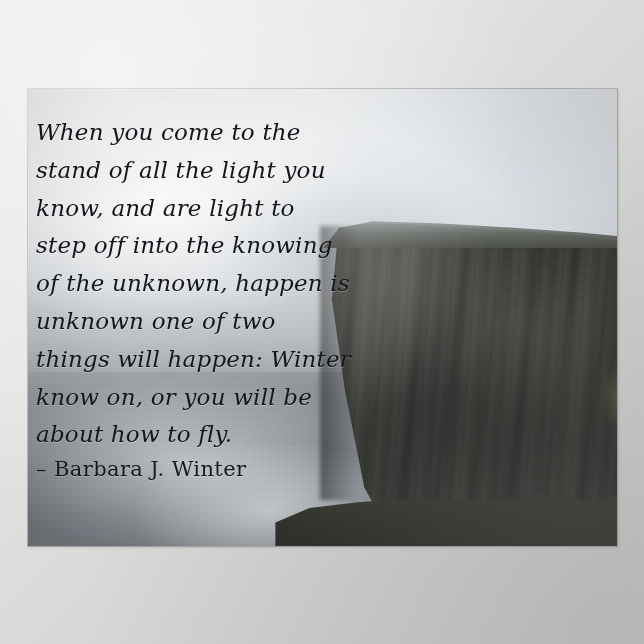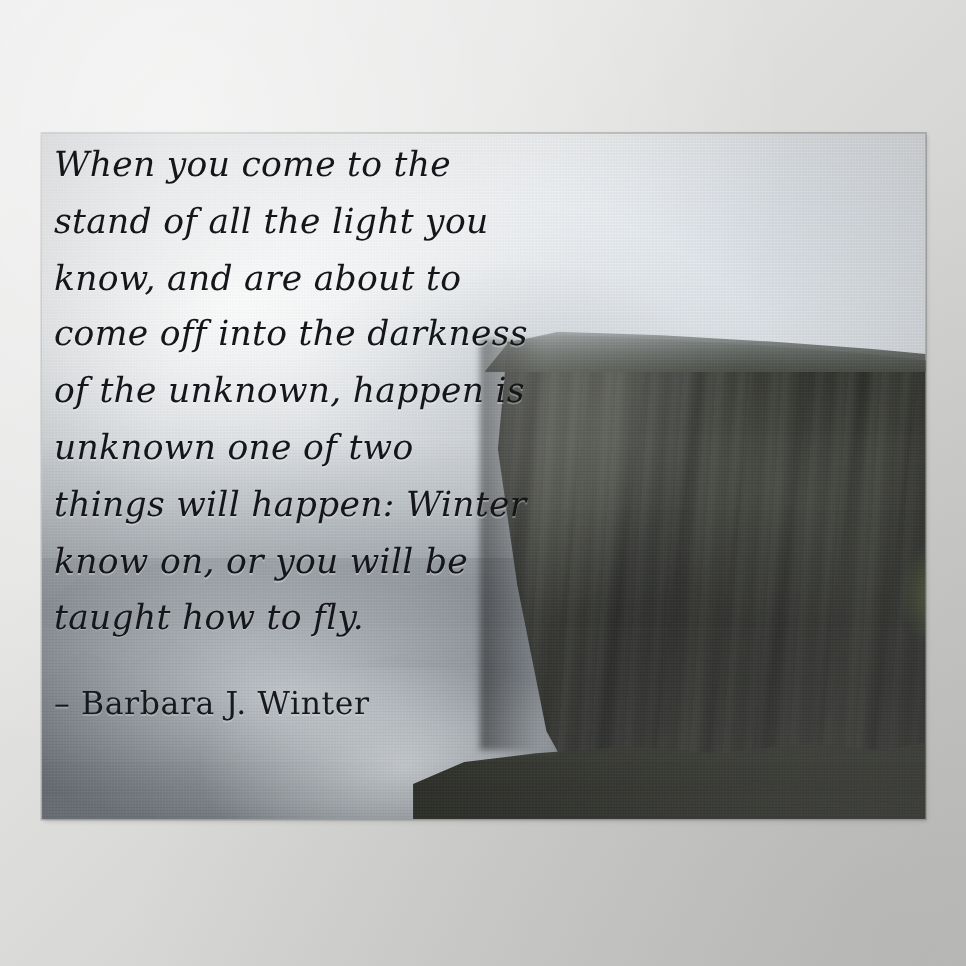--- a/index.html
+++ b/index.html
@@ -204,21 +204,21 @@
   .photo-vignette{
     position:absolute; inset:0;
     background: radial-gradient(ellipse at 50% 48%, rgba(0,0,0,0) 52%, rgba(0,0,0,.16) 100%);
     pointer-events:none;
   }
 
   
   #quote-block {
     position:absolute;
     left: 36px;
-    top: 92px;
+    top: 114px;
     width: 318px;
     z-index: 6;
   }
   .quote-line {
     font-family: "DejaVu Serif", "Liberation Serif", serif;
     font-style: italic;
     font-size: 23px;
     line-height: 37.8px;
     color: #14161a;
     letter-spacing: .2px;
@@ -271,24 +271,24 @@
     <div class="foreground-rock2"></div>
     <div class="foreground-rock"></div>
 
     <div class="photo-vignette"></div>
     <div class="photo-grain"></div>
   </div>
 
   <div id="quote-block">
     <div class="quote-line">When you come to the</div>
     <div class="quote-line">stand of all the light you</div>
-    <div class="quote-line">know, and are about to</div>
-    <div class="quote-line">come off into the darkness</div>
+    <div class="quote-line">know, and are light to</div>
+    <div class="quote-line">step off into the knowing</div>
     <div class="quote-line">of the unknown, happen is</div>
     <div class="quote-line">unknown one of two</div>
     <div class="quote-line">things will happen: Winter</div>
     <div class="quote-line">know on, or you will be</div>
-    <div class="quote-line">taught how to fly.</div>
+    <div class="quote-line">about how to fly.</div>
   </div>
 
   <div id="attribution">– Barbara J. Winter</div>
 
 </div>
 
 </body></html>

